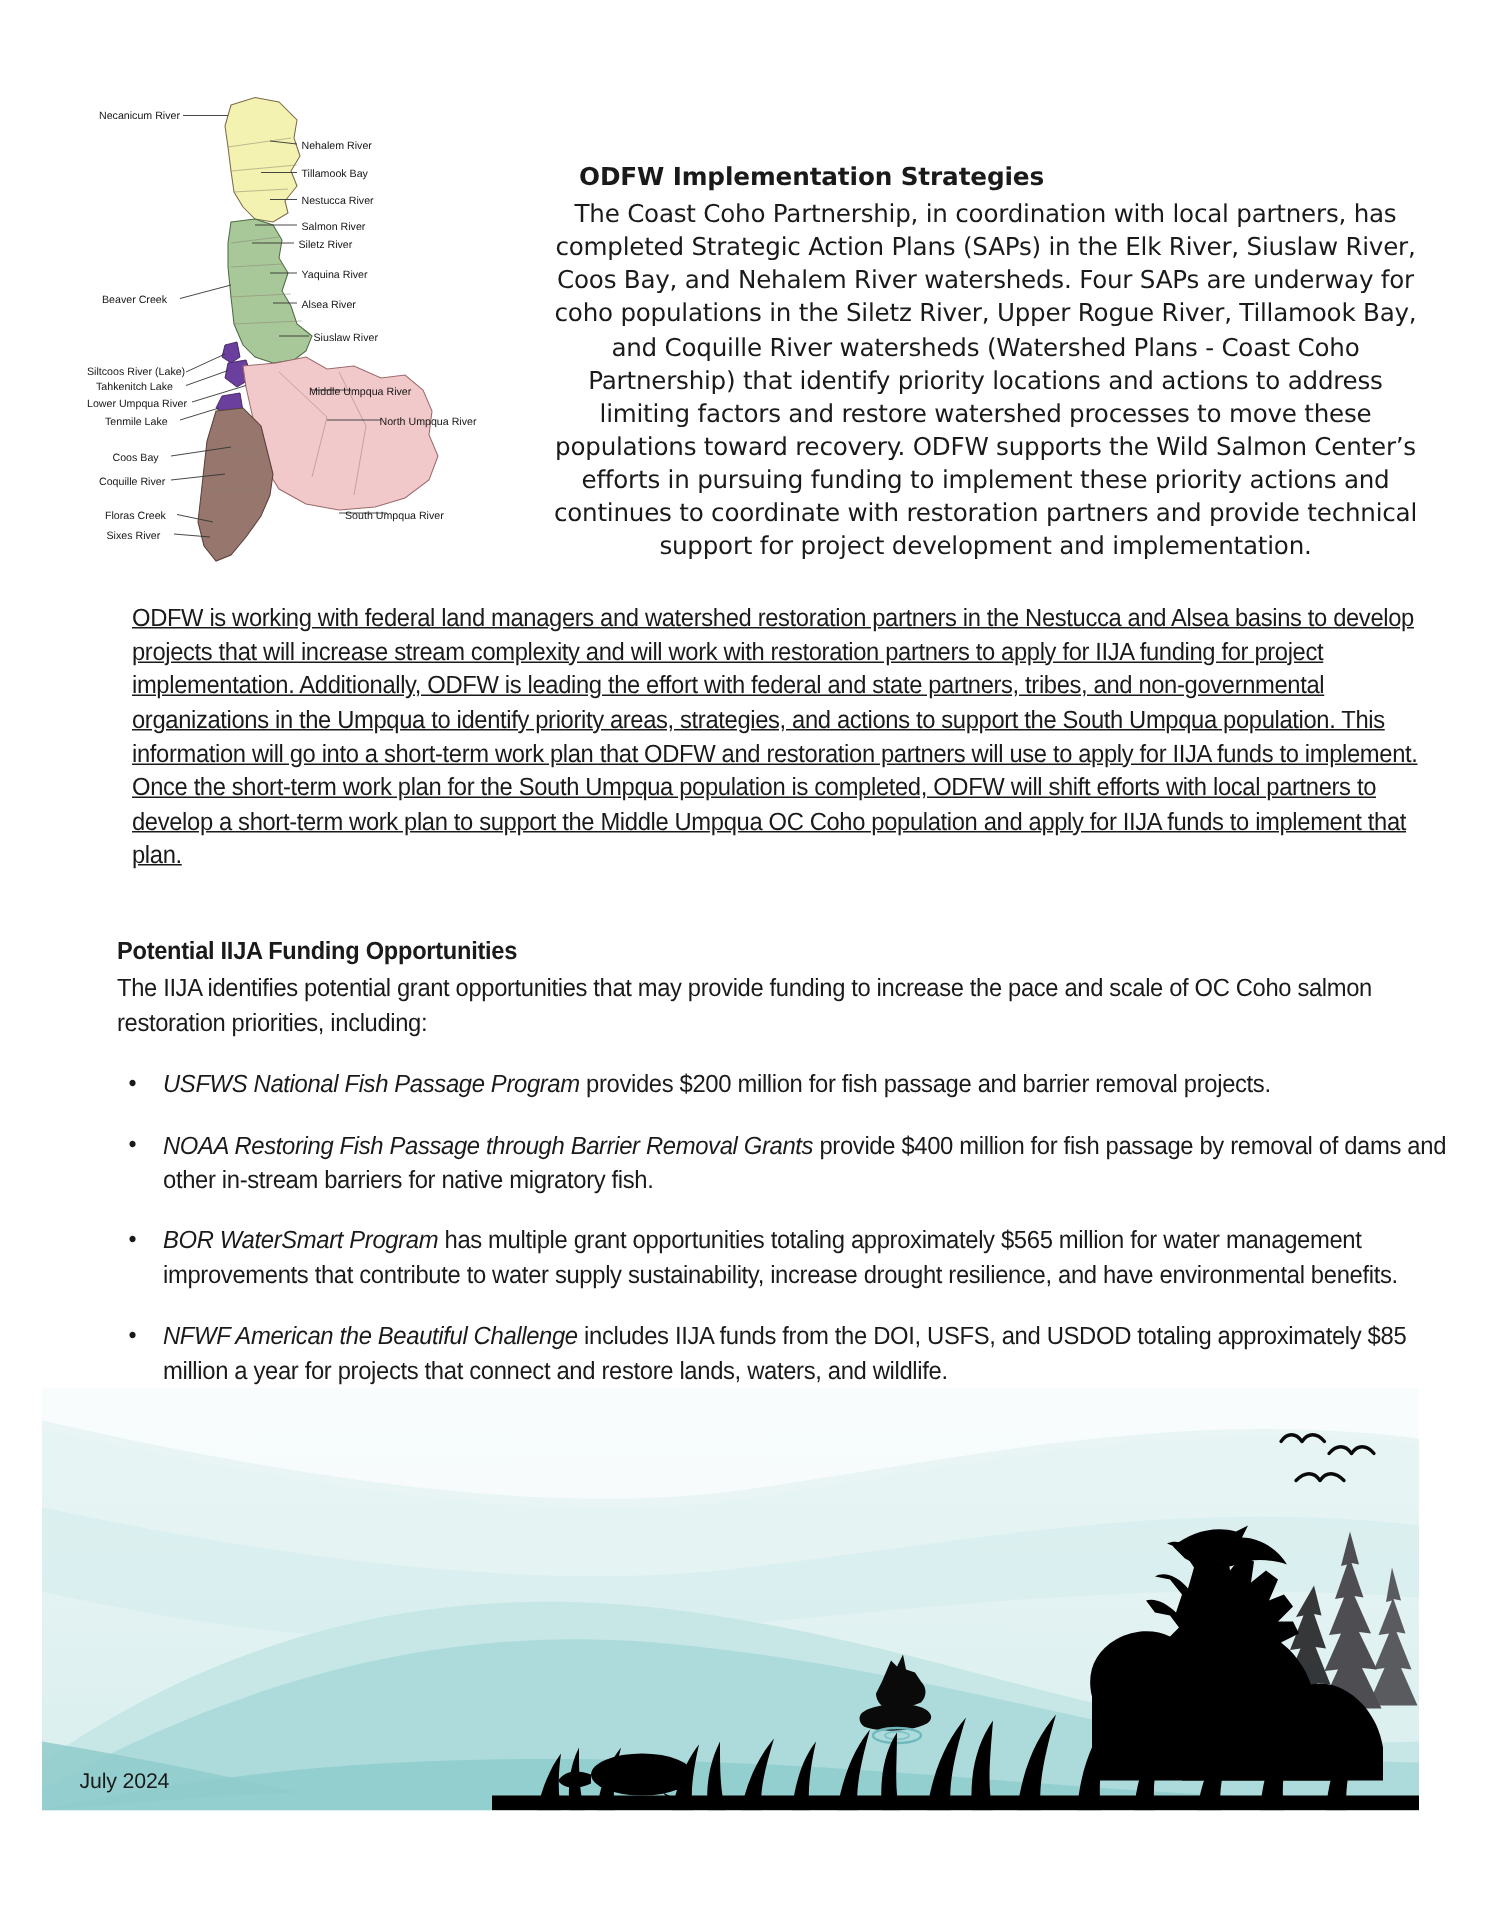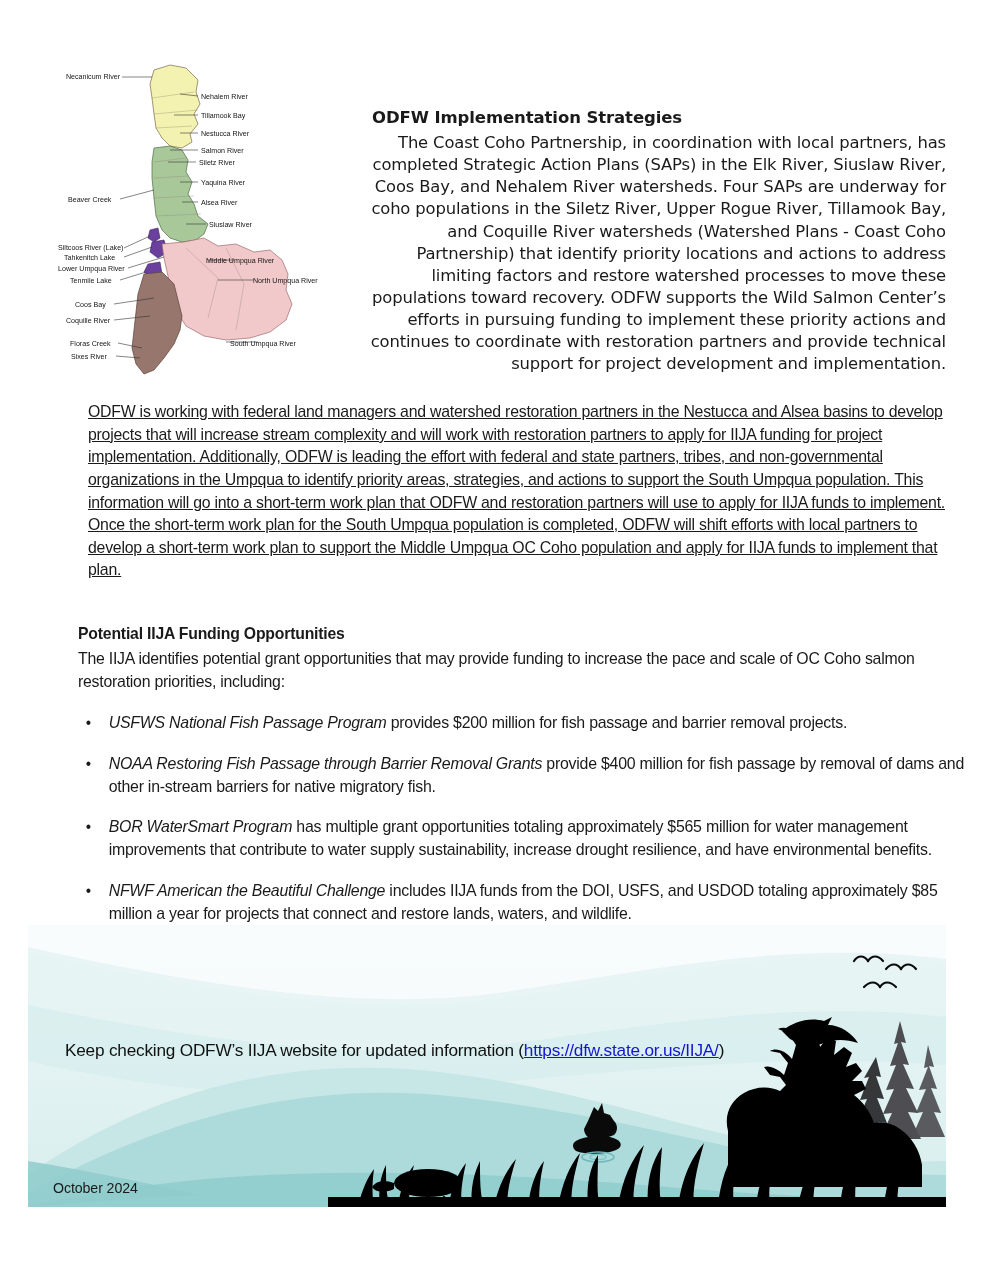--- a/index.html
+++ b/index.html
@@ -43,29 +43,29 @@
     position: absolute;
     left: 368px;
     top: 107px;
     width: 578px;
   }
   .section-heading {
     font-family: "DejaVu Sans", sans-serif;
     font-weight: bold;
     font-size: 16.5px;
     line-height: 1.35;
-    margin: 0 0 3px 4px;
+    margin: 0 0 3px 18px;
     letter-spacing: -0.1px;
   }
   .intro-col p {
     margin: 0;
     font-size: 16.4px;
     line-height: 1.345;
     letter-spacing: -0.15px;
-    text-align: right;
+    text-align: center;
   }
 
   
   .body-block {
     position: absolute;
     left: 88px;
     top: 401px;
     width: 872px;
     text-decoration: underline;
   }
@@ -426,19 +426,16 @@
           <path d="M728 282 C730 258 738 240 748 228 C742 250 740 268 742 282 Z"></path>
           <path d="M770 282 C774 256 784 238 796 224 C788 250 784 268 786 282 Z"></path>
           <path d="M812 282 C814 256 822 238 832 224 C828 250 826 268 828 282 Z"></path>
           <path d="M856 282 C858 254 868 234 880 220 C872 248 868 268 870 282 Z"></path>
           <rect x="300" y="272" width="618" height="10"></rect>
         </g>
       </g>
     </svg>
   </div>
 
-  <div class="keep-checking">
-    <span>Keep checking ODFW’s IIJA website for updated information (</span><a href="#">https://dfw.state.or.us/IIJA/</a><span>)</span>
-  </div>
-
-  <div class="date-stamp">October 2024</div>
+
+  <div class="date-stamp">July 2024</div>
 
 </div>
 
 </body></html>

